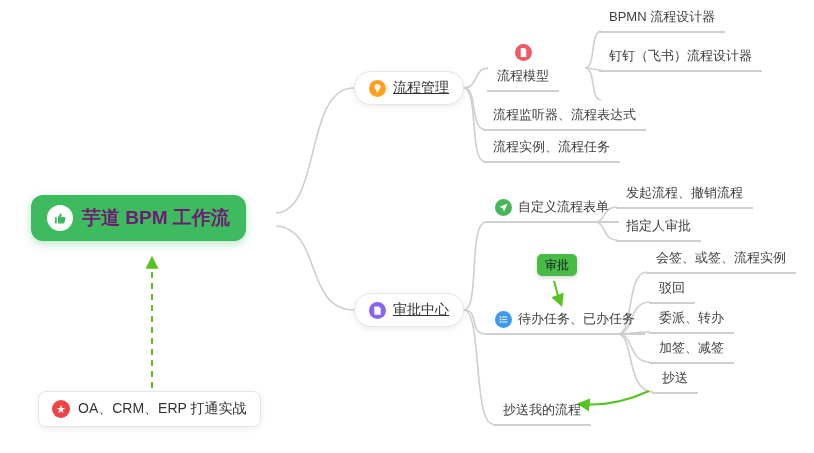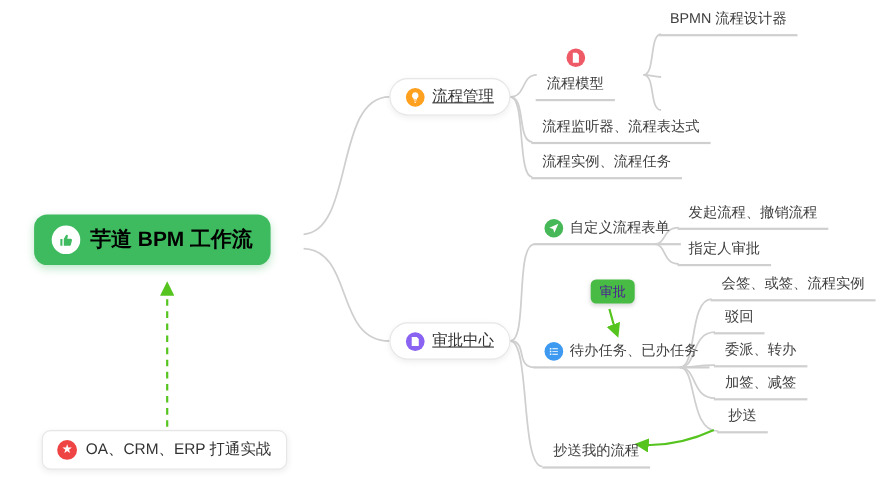--- a/index.html
+++ b/index.html
@@ -10,33 +10,33 @@
   }
   html,body{margin:0;padding:0;background:#fff;}
   body{font-family:"Liberation Sans","DejaVu Sans",sans-serif;}
   .canvas{position:relative;width:814px;height:453px;background:#fff;overflow:hidden;}
   svg.links{position:absolute;left:0;top:0;}
   .link{stroke:var(--line_gray);stroke-width:1.6;fill:none;}
   .garrow{stroke:var(--arrow_green);stroke-width:2;fill:none;}
   .dash{stroke-dasharray:6 5;}
   .ah-fill{fill:var(--arrow_green);}
   .root{position:absolute;display:flex;align-items:center;gap:9px;background:var(--root_green);
-        color:#000000;border-radius:12px;padding:10px 16px;font-size:19px;font-weight:700;
+        color:#701a75;border-radius:12px;padding:10px 16px;font-size:19px;font-weight:700;
         box-shadow:0 3px 8px rgba(60,185,100,.35);white-space:nowrap;}
   .root-icon{width:26px;height:26px;background:#fff;border-radius:50%;display:inline-flex;
         align-items:center;justify-content:center;flex:0 0 auto;}
   .pill{position:absolute;display:flex;align-items:center;gap:7px;background:#fff;
         border:1px solid #e6e6e6;border-radius:17px;padding:7px 14px;font-size:14px;color:#333;
         box-shadow:0 2px 6px rgba(0,0,0,.07);white-space:nowrap;text-decoration:underline;}
   .leaf{position:absolute;display:flex;align-items:center;gap:6px;padding:3px 10px 5px;
         border-bottom:2px solid var(--line_gray);font-size:13px;color:#404040;white-space:nowrap;}
   .note{position:absolute;display:flex;align-items:center;gap:8px;background:#fff;
         border:1px solid #e6e6e6;border-radius:8px;padding:8px 13px;font-size:14px;color:#333;
         box-shadow:0 2px 6px rgba(0,0,0,.07);white-space:nowrap;}
-  .badge{position:absolute;background:var(--badge_green);color:#4c1d95;font-size:12px;
+  .badge{position:absolute;background:var(--badge_green);color:#0f172a;font-size:12px;
         padding:5px 8px;border-radius:5px;box-shadow:0 2px 4px rgba(0,0,0,.15);line-height:1;}
   .ic{width:17px;height:17px;border-radius:50%;display:inline-flex;align-items:center;
         justify-content:center;flex:0 0 auto;color:#fff;}
   .ic svg{display:block;}
   .ic.star{font-size:11px;line-height:1;width:18px;height:18px;}
   .o{background:var(--icon_orange);} .r{background:var(--icon_red);}
   .g{background:var(--icon_green);} .b{background:var(--icon_blue);}
   .p{background:var(--icon_purple);} .sr{background:var(--icon_star_red);}
 </style>
 </head>
@@ -101,20 +101,23 @@
       <svg viewBox="0 0 24 24" width="11" height="11" fill="#fff">
         <path d="M6 2h8l4 4v16H6z M9 11h6v1.6H9z M9 15h6v1.6H9z"></path>
       </svg>
     </span>
     <span>流程模型</span>
   </div>
 
   <div class="leaf" style="left:599px;top:5px;">
     <span>BPMN 流程设计器</span>
   </div>
+  <div class="leaf" style="left:599px;top:44px;">
+    <span>钉钉（飞书）流程设计器</span>
+  </div>
 
   <div class="leaf" style="left:483px;top:103px;">
     <span>流程监听器、流程表达式</span>
   </div>
   <div class="leaf" style="left:483px;top:135px;">
     <span>流程实例、流程任务</span>
   </div>
 
   <div class="pill" style="left:354px;top:293px;">
     <span class="ic p">

